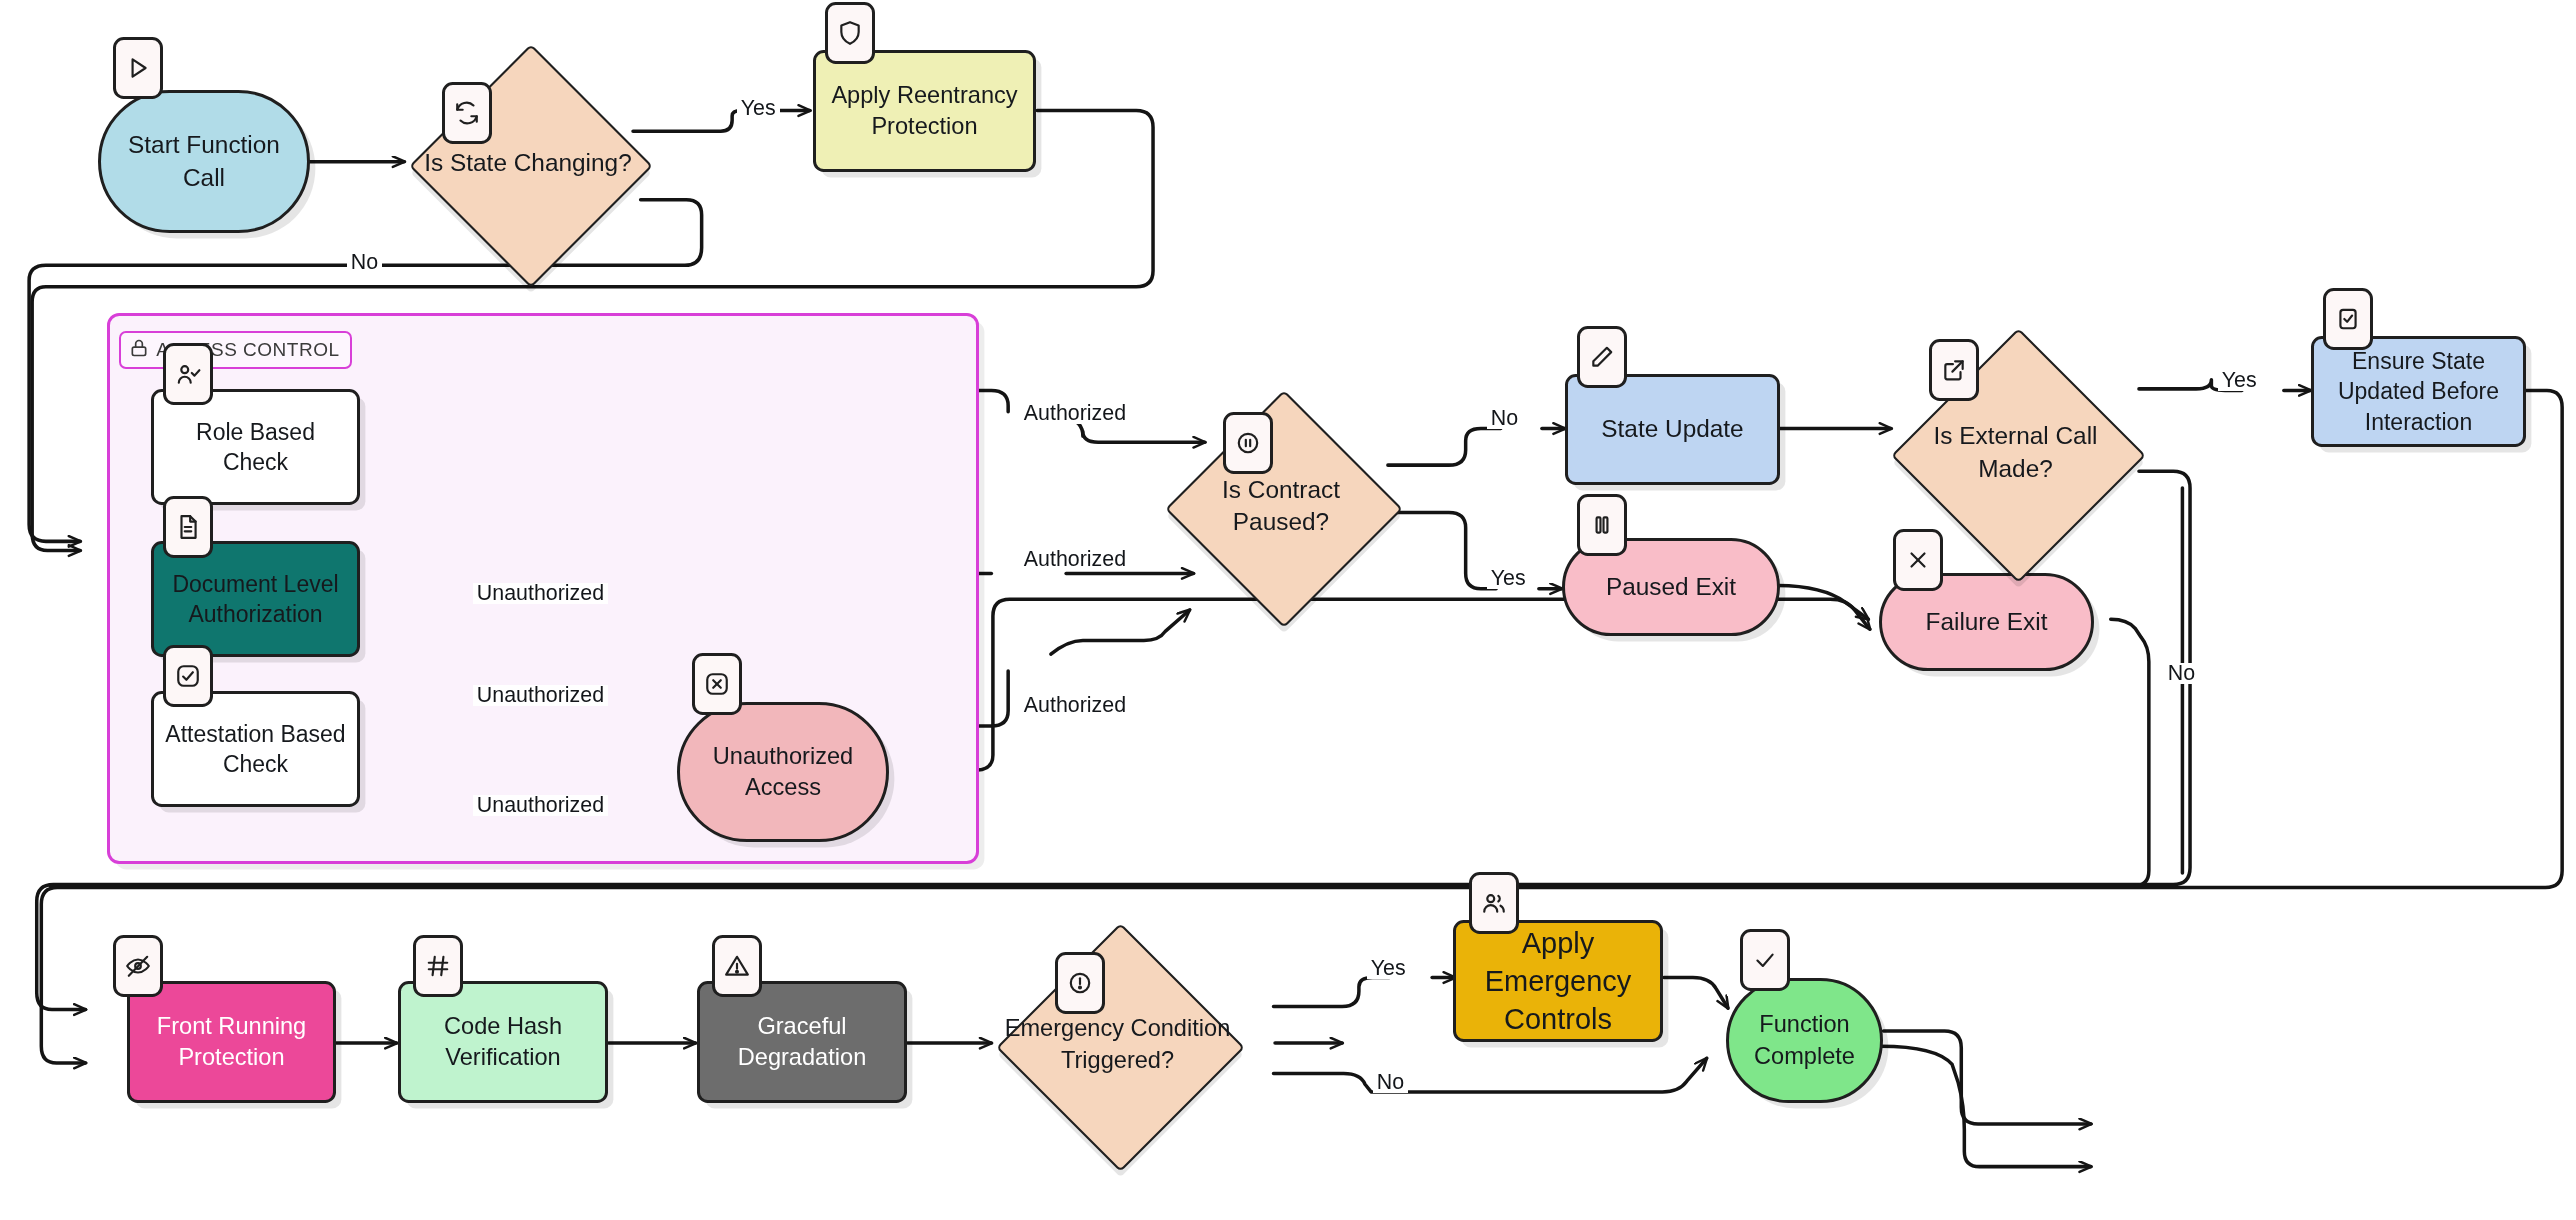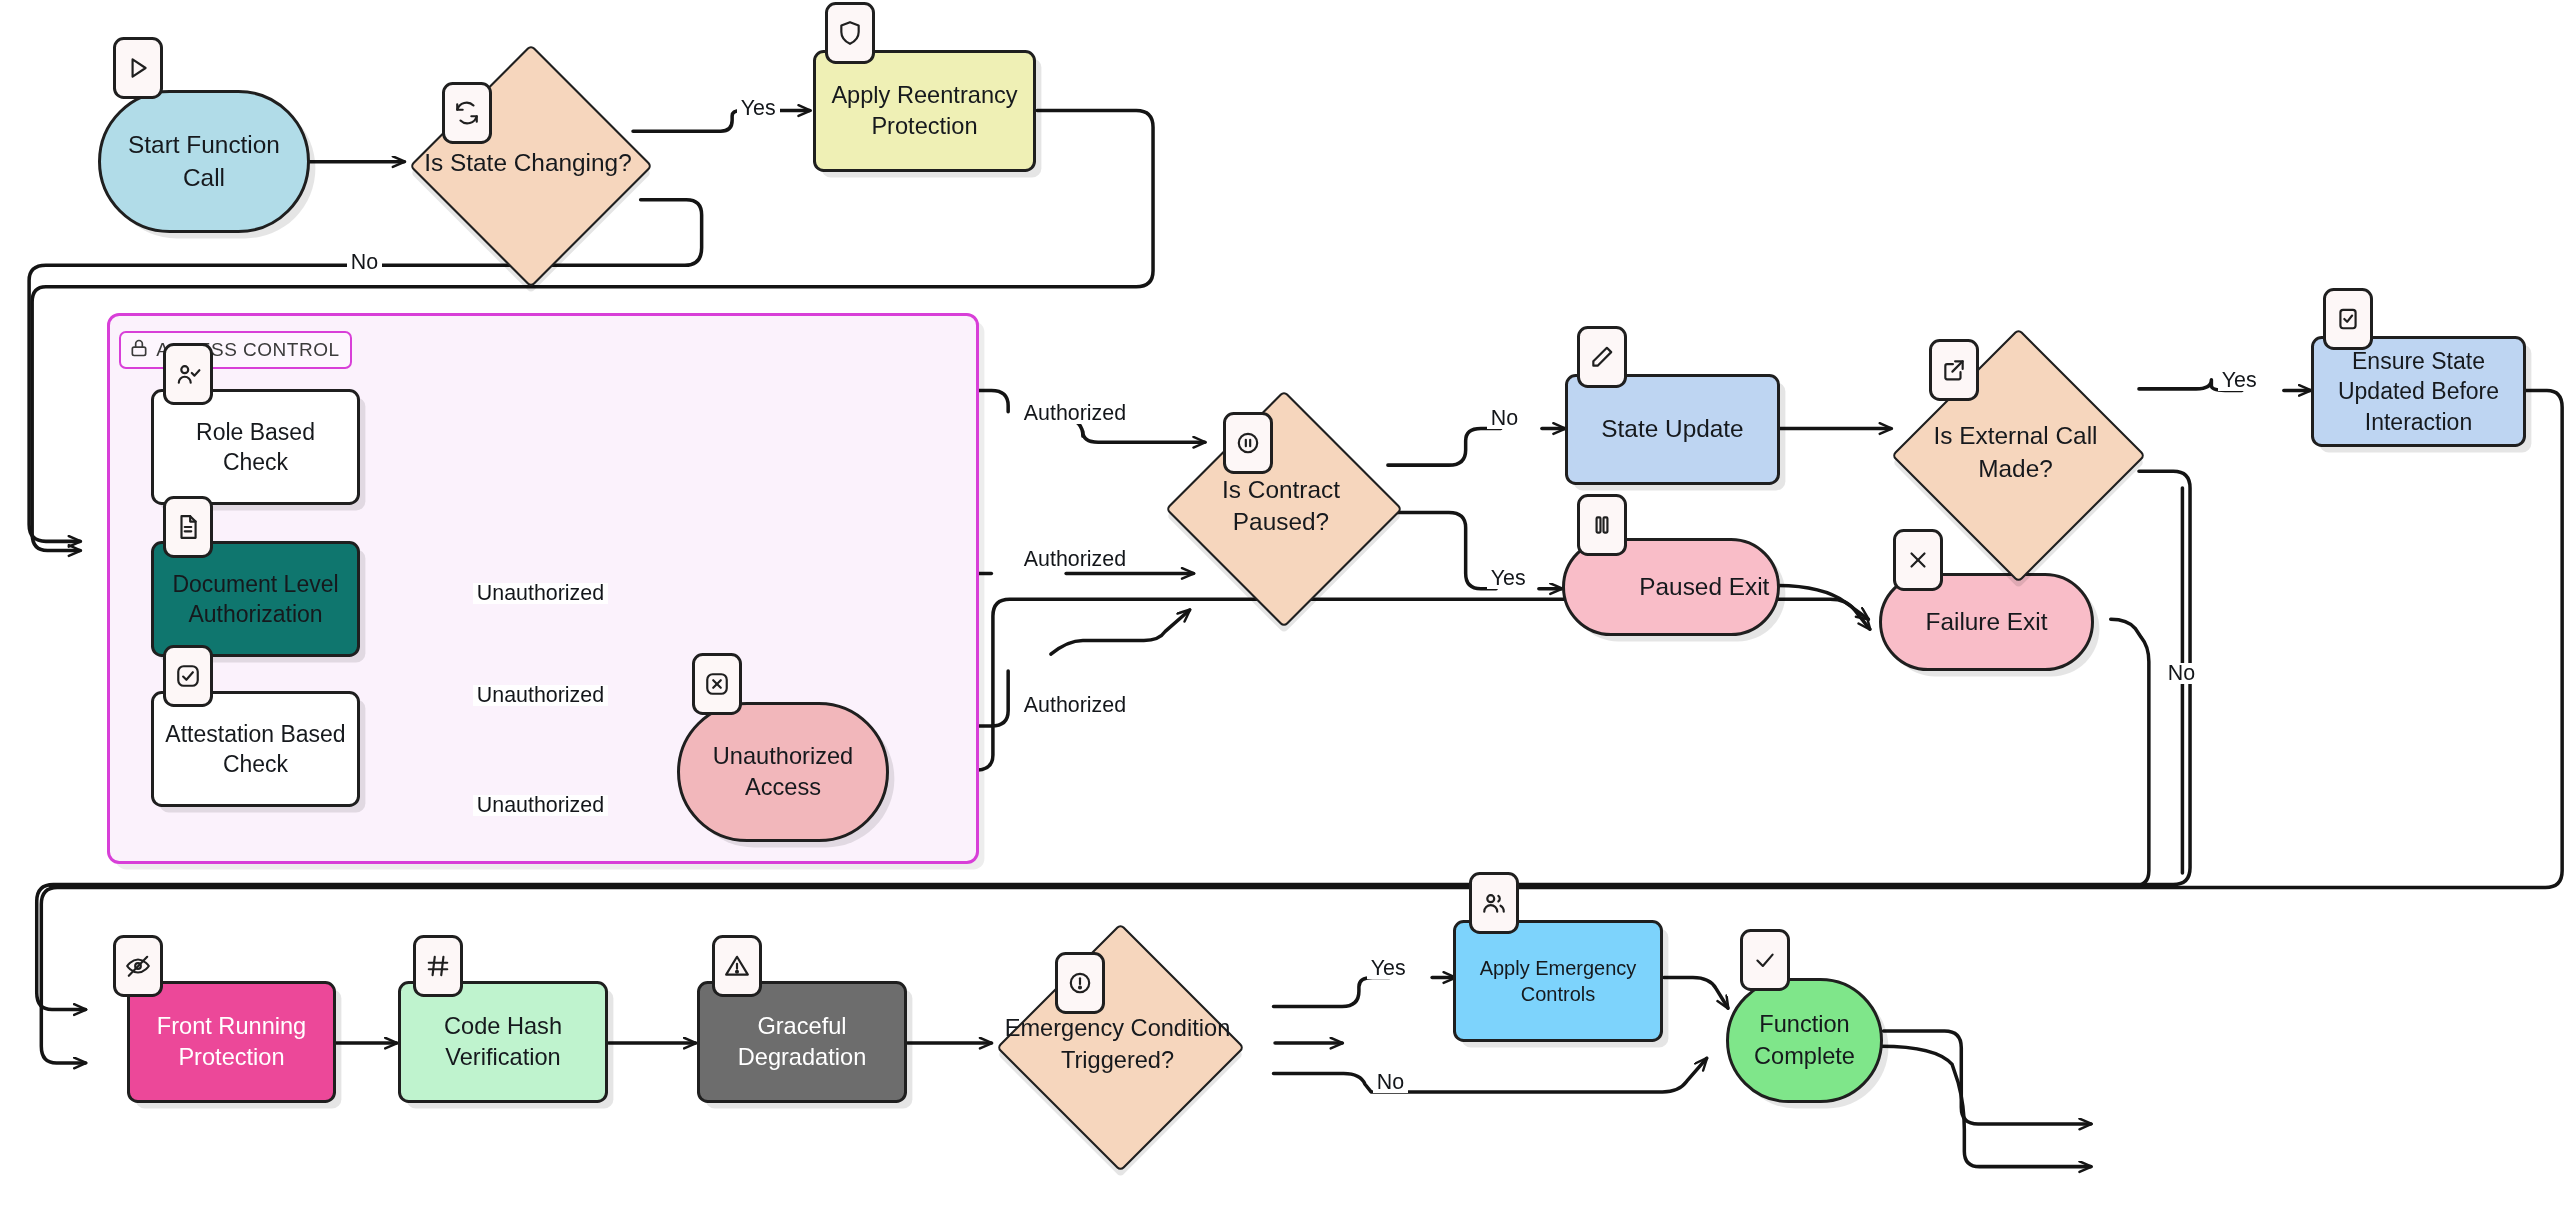--- a/index.html
+++ b/index.html
@@ -210,21 +210,21 @@
 
   <div class="node rect" style="left:1565px;top:374px;width:215px;height:111px;background:#bed5f2;font-size:24.4px;">
     <span class="lbl">State Update</span>
   </div>
   <div class="icon-badge" style="left:1577px;top:326px;">
     <svg viewBox="0 0 24 24" fill="none" stroke="#1f1f1f" stroke-width="2" stroke-linecap="round" stroke-linejoin="round">
         <path d="M16.5 3.5 L20.5 7.5 L8 20 H4 v-4 Z"></path>
       </svg>
   </div>
 
-  <div class="node stadium" style="left:1562px;top:538px;width:218px;height:98px;background:#f9bdc8;font-size:24.4px;justify-content:flex-end;">
+  <div class="node stadium" style="left:1562px;top:538px;width:218px;height:98px;background:#f9bdc8;font-size:24.4px;">
     <span class="lbl">Paused Exit</span>
   </div>
   <div class="icon-badge" style="left:1577px;top:494px;">
     <svg viewBox="0 0 24 24" fill="none" stroke="#1f1f1f" stroke-width="2" stroke-linecap="round">
         <rect x="7" y="5" width="3.6" height="14" rx="1"></rect>
         <rect x="13.4" y="5" width="3.6" height="14" rx="1"></rect>
       </svg>
   </div>
 
   <div class="node stadium" style="left:1879px;top:573px;width:215px;height:98px;background:#f9bdc8;font-size:24.4px;">
@@ -298,21 +298,21 @@
     <span class="dtext lbl">Emergency Condition Triggered?</span>
   </div>
   <div class="icon-badge" style="left:1055px;top:952px;">
     <svg viewBox="0 0 24 24" fill="none" stroke="#1f1f1f" stroke-width="2" stroke-linecap="round">
         <circle cx="12" cy="12" r="8.5"></circle>
         <line x1="12" y1="7.6" x2="12" y2="13"></line>
         <circle cx="12" cy="16.2" r="0.9" fill="#1f1f1f"></circle>
       </svg>
   </div>
 
-  <div class="node rect" style="left:1453px;top:920px;width:210px;height:122px;background:#7dd3fc;font-size:20px;">
+  <div class="node rect" style="left:1453px;top:920px;width:210px;height:122px;background:#eab308;font-size:29px;">
     <span class="lbl">Apply Emergency Controls</span>
   </div>
   <div class="icon-badge" style="left:1469px;top:872px;">
     <svg viewBox="0 0 24 24" fill="none" stroke="#1f1f1f" stroke-width="2" stroke-linecap="round" stroke-linejoin="round">
       <circle cx="9" cy="8" r="3.2"></circle>
         <path d="M3 20a6 6 0 0 1 12 0"></path>
         <path d="M16 5.4a3.2 3.2 0 0 1 0 5.2"></path>
         <path d="M18 14.5a6 6 0 0 1 3 5.5"></path>
     </svg>
   </div>

